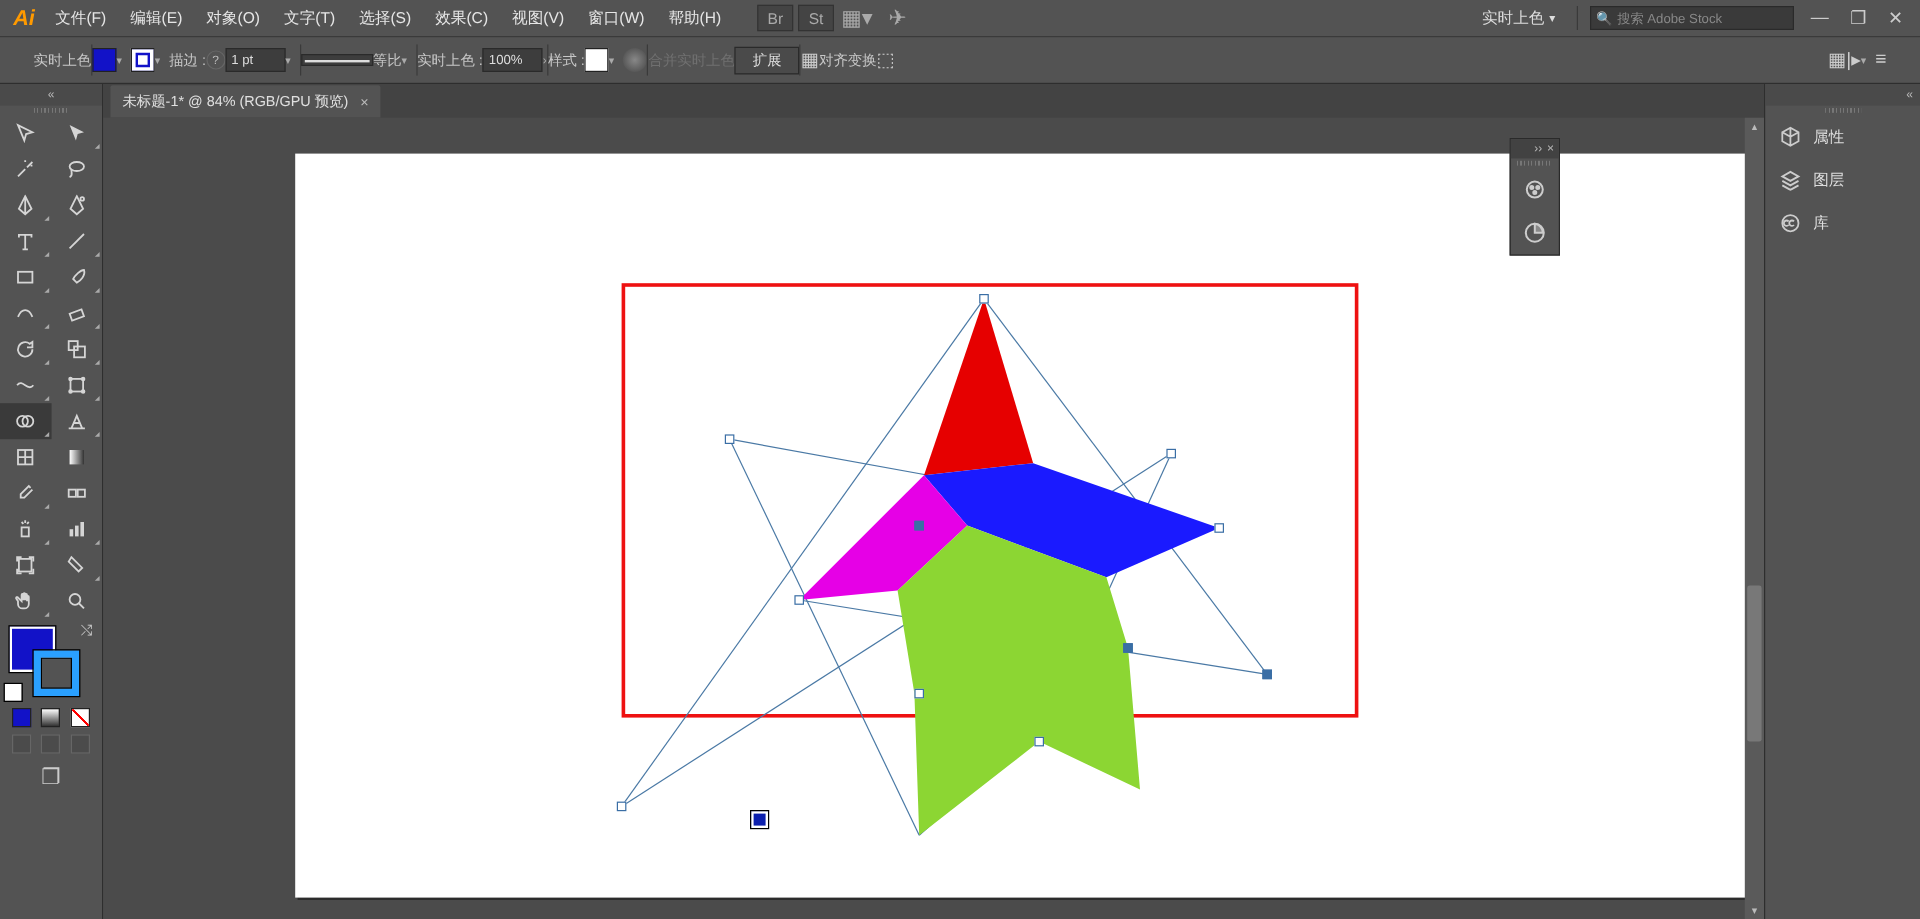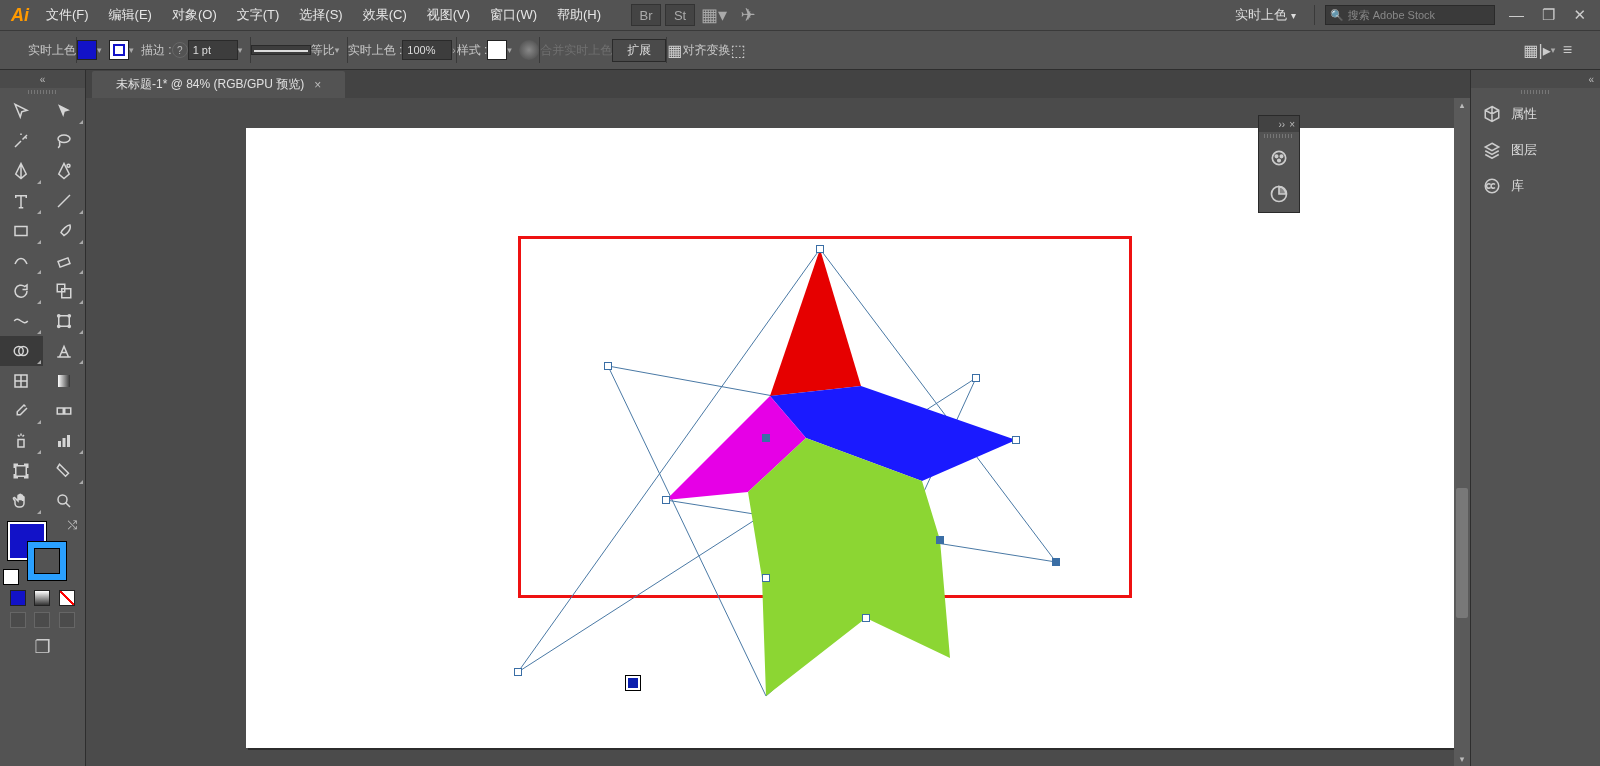--- a/index.html
+++ b/index.html
@@ -43,21 +43,21 @@
   .fill-stroke { position:relative; height:70px; }
   .fs-fill { position:absolute; left:8px; top:6px; width:38px; height:38px; background:#1212c8; border:2px solid #fff; outline:1px solid #000;}
   .fs-stroke { position:absolute; left:28px; top:26px; width:38px; height:38px; background:#535353; border:6px solid #2aa0ff; outline:1px solid #000; box-shadow:inset 0 0 0 1px #000;}
   .fs-swap { position:absolute; right:8px; top:2px; font-size:12px; color:#ccc;}
   .fs-default { position:absolute; left:4px; bottom:2px; width:14px;height:14px; background:#fff; outline:1px solid #000;}
   .mini-row { display:flex; justify-content:space-around; padding:0 6px; margin-top:4px;}
   .mini-sw { width:16px;height:16px; border:1px solid #222;}
 
   .doc-area { flex:1; display:flex; flex-direction:column; background:#4b4b4b; position:relative;}
   .doc-tabs { height:28px; background:#434343; display:flex; align-items:flex-end; padding-left:6px;}
-  .doc-tab { background:#535353; color:#e0e0e0; font-size:12px; padding:5px 24px; display:flex; align-items:center; gap:10px; border-top-left-radius:2px; border-top-right-radius:2px;}
+  .doc-tab { background:#535353; color:#e0e0e0; font-size:12px; padding:5px 10px; display:flex; align-items:center; gap:10px; border-top-left-radius:2px; border-top-right-radius:2px;}
   .doc-tab .x{ color:#bbb; font-size:12px;}
   .canvas-wrap { flex:1; position:relative; overflow:hidden;}
   .artboard { position:absolute; left:160px; top:30px; width:1290px; height:620px; background:#fff; box-shadow:2px 2px 0 #2c2c2c;}
   .vscroll-track { position:absolute; right:0; top:0; bottom:0; width:16px; background:#5a5a5a;}
   .vscroll-thumb { position:absolute; left:2px; right:2px; top:390px; height:130px; background:#787878; border-radius:2px;}
 
   .redbox { position:absolute; border:3px solid #e11; }
   .star-svg { position:absolute; }
   .anchor { position:absolute; width:8px; height:8px; background:#fff; border:1px solid #3a6ea5; }
   .anchor.solid { background:#3a6ea5;}

